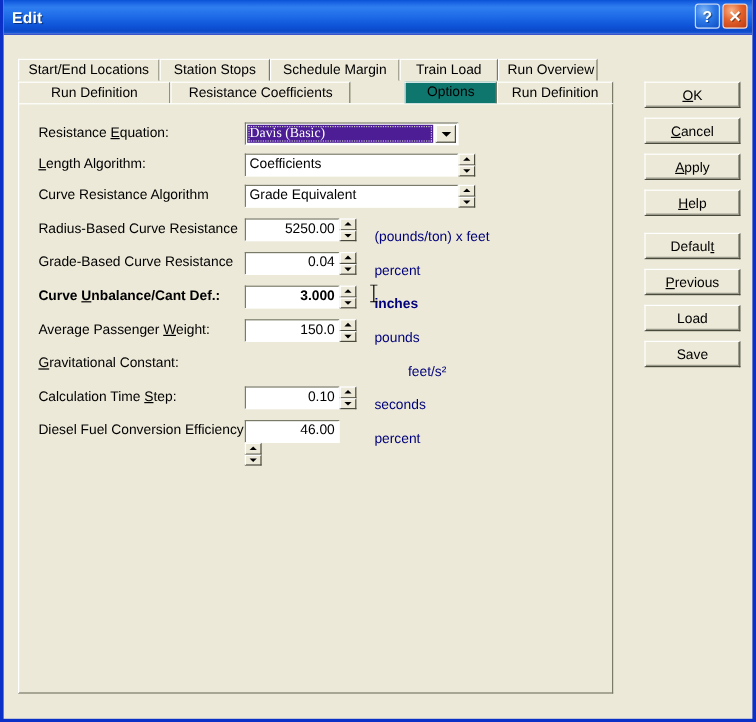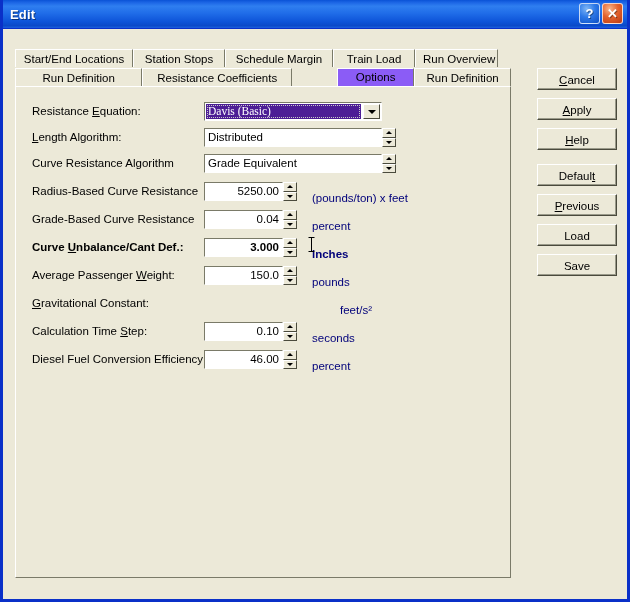--- a/index.html
+++ b/index.html
@@ -92,21 +92,21 @@
     border: 1px solid #ffffff;
     border-right-color: #7a7a68;
     border-bottom: none;
     box-sizing: border-box;
     white-space: nowrap;
     text-align: center;
     cursor: default;
   }
   .tabrow.row1 .tab { border-top-color: #ffffff; }
   .tab.sel {
-    background: #8b5cf6;
+    background: #0f766e;
     border-bottom: none;
     z-index: 3;
     margin-left: 45px;
   }
   .tab.sel .lbl { position: relative; top: -1px; }
   .tabrow.row2 { margin-top: 0px; }
   
   #panel {
     position: absolute;
     left: 12px;
@@ -328,21 +328,21 @@
                 <span class="caret"></span>
               </div>
             </div>
           </div>
         </div>
         <div class="frow" style="top: 41px;">
           <div class="flabel"><u>L</u>ength Algorithm:</div>
           <div class="fieldwrap">
             <div style="display: flex;">
               <div class="txtfield">
-                <div class="ctext">Distributed</div>
+                <div class="ctext">Coefficients</div>
               </div>
               <div class="spin">
                 <div class="sb">
                   <span class="up"></span>
                 </div>
                 <div class="sb">
                   <span class="dn"></span>
                 </div>
               </div>
             </div>
@@ -451,41 +451,42 @@
                   <span class="dn"></span>
                 </div>
               </div>
             </div>
           </div>
           <div class="unit" style="left: 296px; top: 10px;">seconds</div>
         </div>
         <div class="frow" style="top: 263px;">
           <div class="flabel">Diesel Fuel Conversion Efficiency</div>
           <div class="fieldwrap">
-            <div style="display: flex;">
+            <div style="display: flex; flex-direction: column;">
               <div class="numfield">46.00</div>
               <div class="spin">
                 <div class="sb">
                   <span class="up"></span>
                 </div>
                 <div class="sb">
                   <span class="dn"></span>
                 </div>
               </div>
             </div>
           </div>
           <div class="unit" style="left: 296px; top: 10px;">percent</div>
         </div>
       </div>
     <svg class="cursor-ibeam" viewBox="0 0 7 15">
       <path d="M0.5 0.5h6M3.5 0.5v14M0.5 14.5h6" stroke="#000" fill="none" stroke-width="1"></path>
     </svg>
   </div>
 
   <div id="btncol">
+      <button class="btn"><u>O</u>K</button>
       <button class="btn"><u>C</u>ancel</button>
       <button class="btn"><u>A</u>pply</button>
       <button class="btn" style="margin-bottom: 14px;"><u>H</u>elp</button>
       <button class="btn">Defaul<u>t</u></button>
       <button class="btn"><u>P</u>revious</button>
       <button class="btn">Load</button>
       <button class="btn">Save</button>
     </div>
 
 </div>

